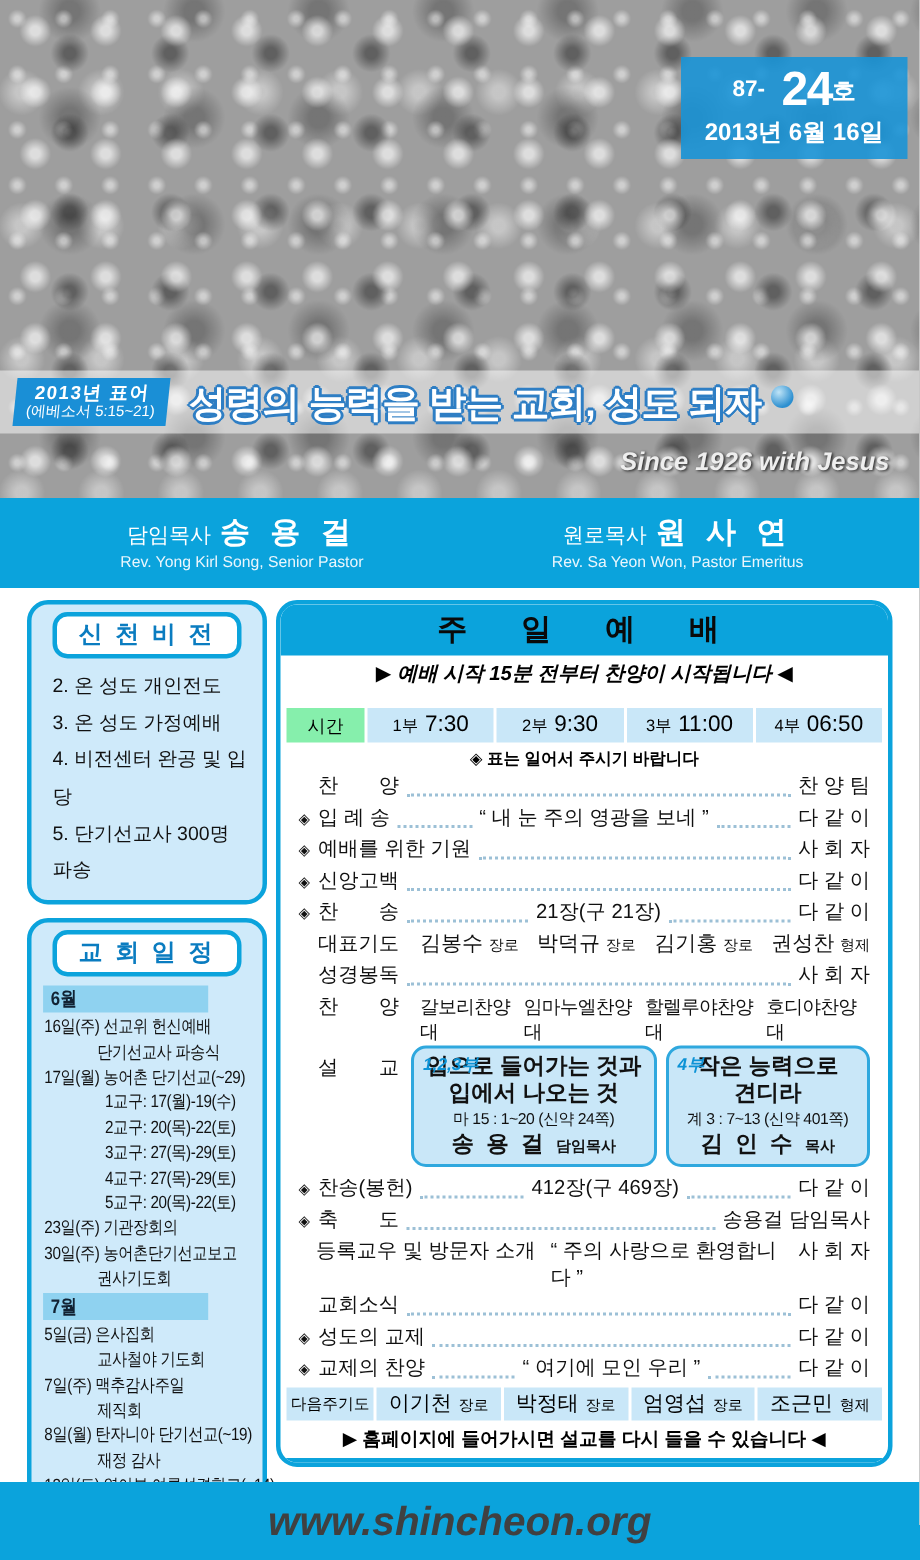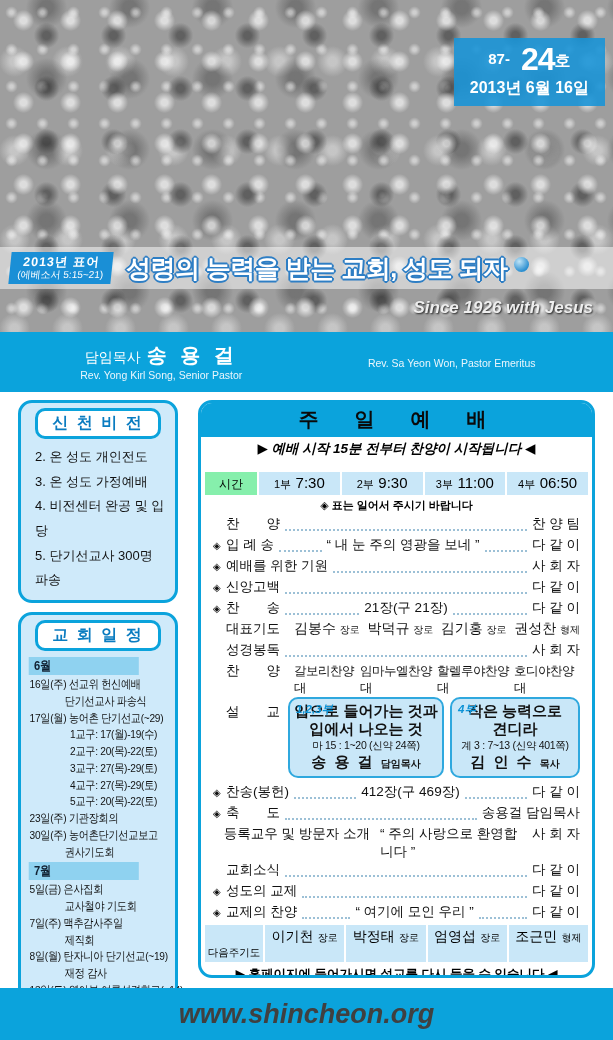--- a/index.html
+++ b/index.html
@@ -53,21 +53,21 @@
     letter-spacing:1px; white-space:pre; }
   .church-kr { font-size:36px; font-weight:bold; letter-spacing:0; line-height:1; }
   .church-en { font-size:13px; font-weight:bold; font-style:italic; margin-top:1px; }
   .mh-pastor { flex:1; text-align:center; line-height:1.2; }
   .mh-pastor .role { font-size:14px; margin-right:6px; }
   .mh-pastor .pname { font-size:20px; font-weight:bold; letter-spacing:4px; }
   .mh-pastor .en { font-size:10.5px; margin-top:2px; color:#eaf6fd; }
 
   
   .content { position:absolute; top:400px; left:18px; width:577px; height:578px;
-    display:flex; gap:20px; }
+    display:flex; gap:6px; }
 
   .sidebar { width:160px; display:flex; flex-direction:column; }
   .side-box { border:3px solid #0ba3dc; border-radius:14px; background:#cfeafa;
     padding:5px 6px 7px; }
   .side-box + .side-box { margin-top:9px; flex:1; }
   .side-title { background:#fff; border:3px solid #0ba3dc; border-radius:10px;
     text-align:center; color:#0a7cc0; font-weight:bold; font-size:16px;
     letter-spacing:2px; padding:2px 0; margin:0 8px 6px; }
   .vision-list { padding-left:8px; font-size:13px; line-height:1.9; color:#111; }
   .sched { transform:scaleX(.86); transform-origin:0 50%; width:116%; }
@@ -113,21 +113,21 @@
   .sermon-box.b2 { flex:1; }
   .part-tag { position:absolute; top:3px; left:6px; color:#0d93d6; font-size:11.5px;
     font-weight:bold; font-style:italic; }
   .s-title { font-size:15px; font-weight:bold; line-height:1.2; }
   .s-scrip { font-size:10.5px; margin-top:1px; letter-spacing:-.3px; }
   .s-preacher { font-size:15px; font-weight:bold; letter-spacing:2px; }
   .s-preacher .sf { font-size:10px; letter-spacing:0; }
 
   .nextprayer { display:flex; gap:2px; padding:1px 4px; }
   .np-cell { background:#c9e7f8; flex:1; text-align:center; padding:2px 0; }
-  .np-cell.lbl { flex:0 0 58px; font-size:10.5px; padding-top:21px; }
+  .np-cell.lbl { flex:0 0 58px; font-size:10.5px; padding-top:4px; }
   .np-cell .nm { font-size:14px; }
   .np-cell .sf { font-size:10px; }
 
   .homepage-note { text-align:center; font-size:12.5px; font-weight:bold; padding:3px 0; }
   .nextweek { background:#0ba3dc; color:#fff; text-align:center; padding:4px 0 6px;
     margin-top:1px; }
   .nextweek .lbl { font-size:12.5px; margin-right:6px; }
   .nextweek .ttl { font-size:17px; font-weight:bold; margin-right:6px; }
   .nextweek .scr { font-size:12px; }
 
@@ -161,20 +161,21 @@
   </div>
 
   <div class="since">Since 1926 with Jesus</div>
 
   <div class="masthead">
     <div class="mh-pastor">
       <div><span class="role">담임목사</span><span class="pname">송 용 걸</span></div>
       <div class="en">Rev. Yong Kirl Song, Senior Pastor</div>
     </div>
     <div class="mh-pastor">
+      <div><span class="role">원로목사</span><span class="pname">원 사 연</span></div>
       <div class="en">Rev. Sa Yeon Won, Pastor Emeritus</div>
     </div>
   </div>
 
   <div class="content">
 
     <div class="sidebar">
       <div class="side-box">
         <div class="side-title">신 천 비 전</div>
         <div class="vision-list">

